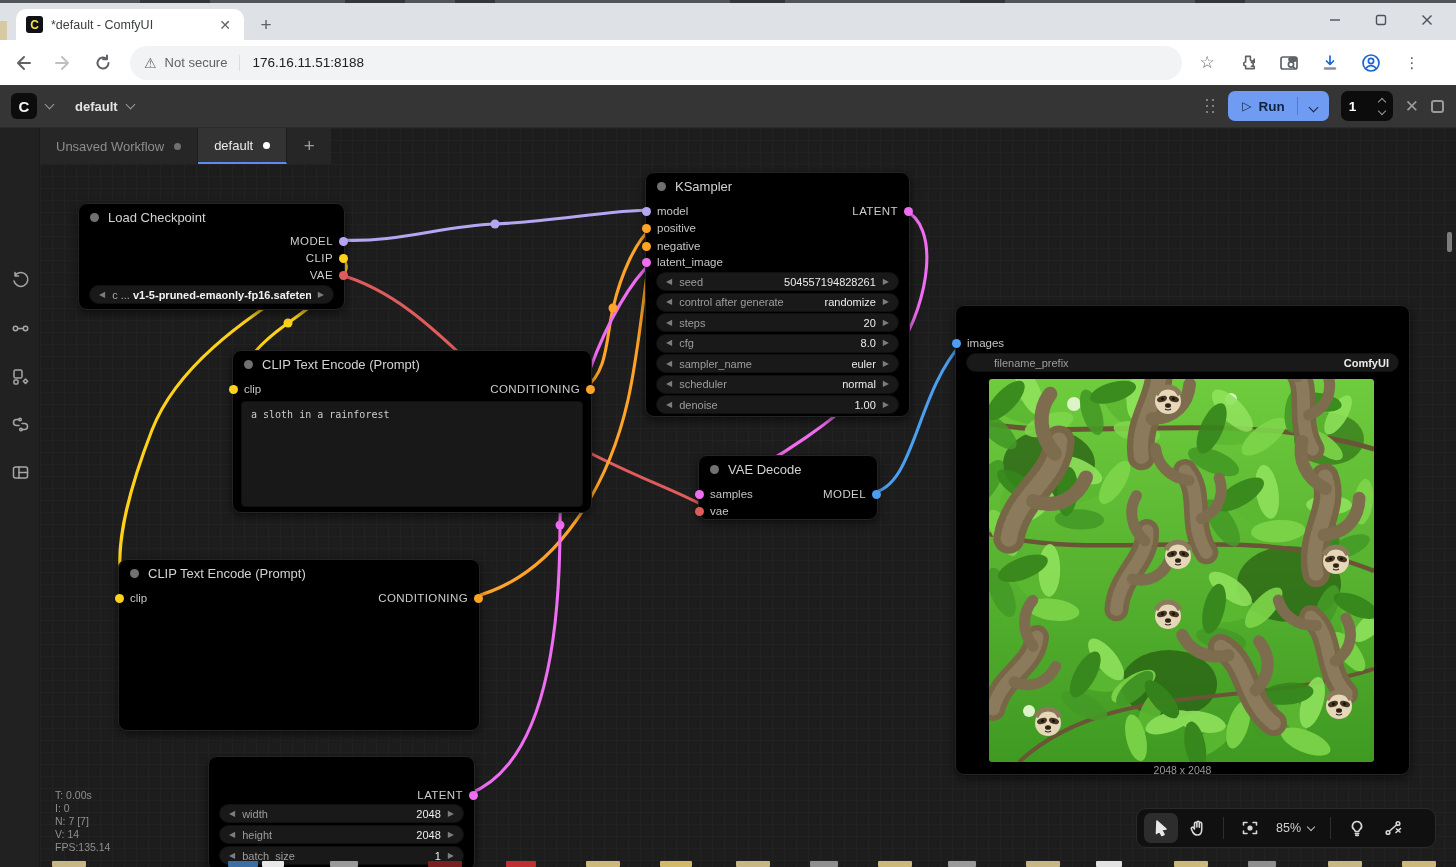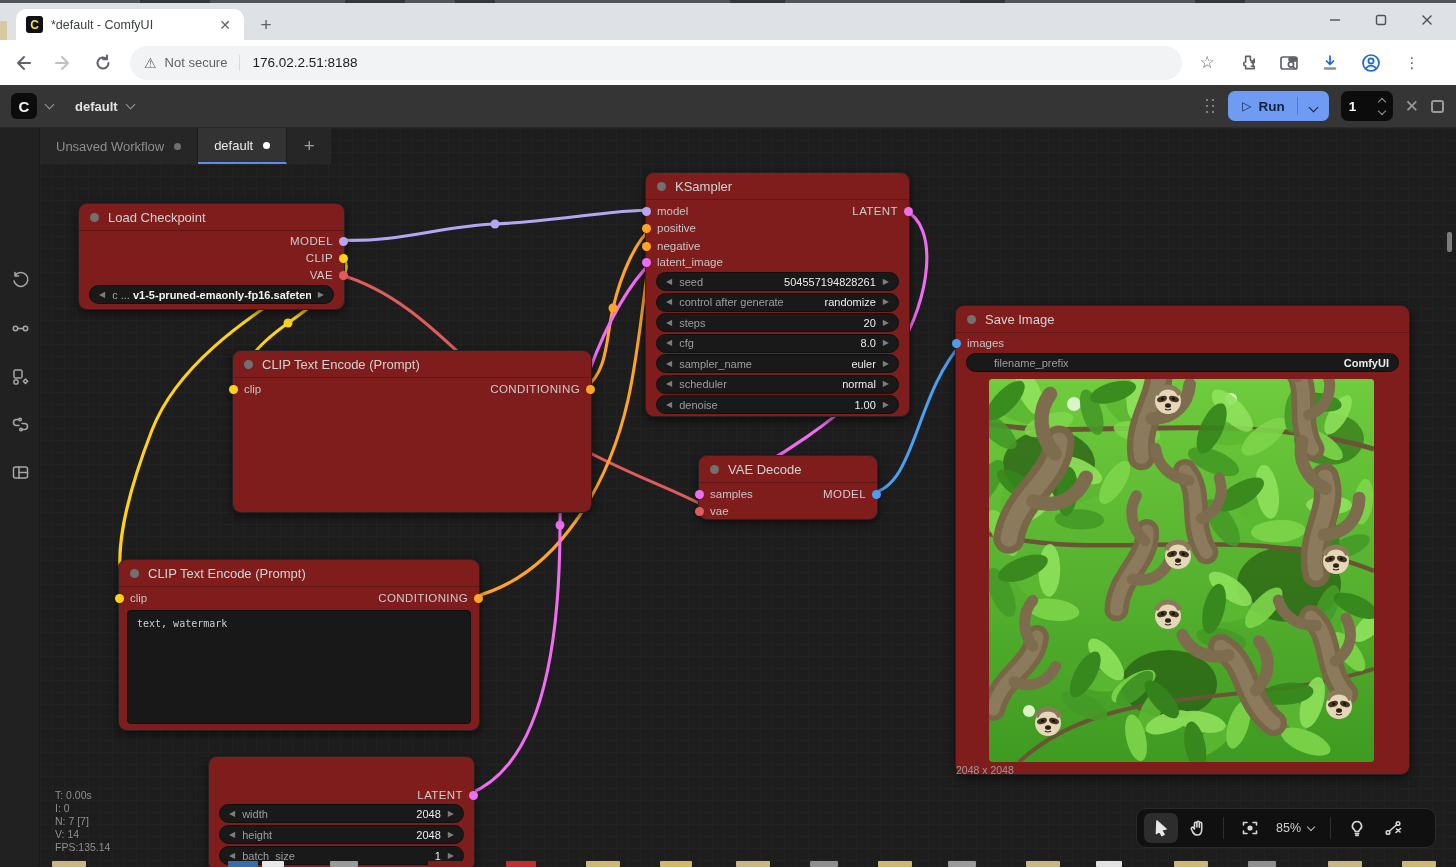--- a/index.html
+++ b/index.html
@@ -90,42 +90,42 @@
   .wftab.inactive .wdot{background:#6f6f6f}
   .wftab.active{color:#ececec;background:#333333;border-bottom:2px solid #5d8cec}
   .wftab.active .wdot{background:#ffffff}
   .wfplus{width:44px;display:flex;align-items:center;justify-content:center;color:#9c9c9c;font-size:19px;background:#262626}
 
   
   .wires{position:absolute;left:0;top:0;width:1456px;height:867px;z-index:5;pointer-events:none}
   .wires path{fill:none;stroke-width:3.1;stroke-linecap:round}
 
   
-  .node{position:absolute;background:#7f1d1d;border:1px solid #242424;border-radius:9px;
+  .node{position:absolute;background:#000000;border:1px solid #242424;border-radius:9px;
     box-shadow:0 3px 10px rgba(0,0,0,.55);z-index:10;color:#c9c9c9}
   .ntitle{height:27px;display:flex;align-items:center;gap:9px;padding:0 11px;
     color:#d2d2d2;font-size:13px;border-bottom:1px solid rgba(0,0,0,.22)}
   .cdot{width:9px;height:9px;border-radius:50%;background:#717171;flex:0 0 auto}
   .slot{position:absolute;display:flex;align-items:center;gap:6px;height:14px;font-size:11.5px;color:#c4c4c4}
   .slot .sdot{width:9px;height:9px;border-radius:50%;flex:0 0 auto}
   .slot.in{left:-4px}
   .slot.out{right:-4px;flex-direction:row-reverse;letter-spacing:.4px;color:#cccccc}
   .widget{position:absolute;left:10px;right:10px;height:19px;background:#191919;border:1px solid #101010;
     border-radius:10px;display:flex;align-items:center;padding:0 9px;gap:7px;font-size:11px;color:#9d9d9d}
   .warr{color:#7d7d7d;font-size:8px;line-height:1;flex:0 0 auto}
   .wlabel{white-space:nowrap}
   .wval{margin-left:auto;color:#ececec;white-space:nowrap}
   .combo-mid{flex:1;text-align:center;white-space:nowrap;overflow:hidden}
   .combo-mid .pfx{color:#a5a5a5}
   .combo-mid .fname{color:#f2f2f2;font-weight:600}
   .prompt{position:absolute;left:8px;right:8px;background:#181818;border:1px solid #101010;border-radius:4px;
     font-family:"DejaVu Sans Mono","Liberation Mono",monospace;font-size:10px;color:#cccccc;padding:7px 9px;
     white-space:pre-wrap}
   .imgwrap{position:absolute;border-radius:3px;overflow:hidden;background:#111}
-  .imgcaption{position:absolute;left:0;right:0;font-size:10.5px;color:#9a9a9a}
+  .imgcaption{position:absolute;left:0;right:0;text-align:center;font-size:10.5px;color:#9a9a9a}
 
   
   .stats{position:absolute;left:55px;top:789px;font-size:10.5px;color:#8f8f8f;line-height:13px;z-index:20}
 
   
   .cvtoolbar{position:absolute;left:1136px;top:808px;width:300px;height:40px;background:#101010;
     border:1px solid #2a2a2a;border-radius:10px;display:flex;align-items:center;padding:0 6px;z-index:40}
   .tbtn{width:34px;height:30px;display:flex;align-items:center;justify-content:center;border-radius:7px;margin:0 1px}
   .tbtn svg{stroke:#d6d6d6;fill:none;stroke-width:1.6;stroke-linecap:round;stroke-linejoin:round}
   .tbtn.selected{background:#2d2d2d}
@@ -199,21 +199,21 @@
       </div>
     <div class="navic">
       <svg width="18" height="18">
           <path d="M14.5 9 a5.5 5.5 0 1 1 -1.6 -3.9 M13 1.5 V5.3 H9.2"></path>
         </svg>
       </div>
     <div class="omnibox">
       <span class="warn-ic">⚠</span>
       <span class="notsecure">Not secure</span>
       <span class="omni-sep"></span>
-      <span class="urltext">176.02.2.51:8188</span>
+      <span class="urltext">176.16.11.51:8188</span>
     </div>
     <div class="rightic">
         <span class="star-ic">☆</span>
       </div>
     <div class="rightic">
       <svg width="19" height="19">
           <path d="M7 3.5 h5 v3 a2 2 0 1 0 4 0 v3.5 h-3 a2 2 0 1 1 0 4 h3 v2.5 h-9 v-3 a2 2 0 1 1 0 -4 v-3.5 h0 z" transform="scale(0.95)"></path>
         </svg>
       </div>
     <div class="rightic">
@@ -439,36 +439,36 @@
       <span>CLIP Text Encode (Prompt)</span>
     </div>
     <div class="slot in" style="top:31px">
       <span class="sdot" style="background:#ffd21a"></span>
       <span>clip</span>
     </div>
     <div class="slot out" style="top:31px">
       <span class="sdot" style="background:#ffa428"></span>
       <span>CONDITIONING</span>
     </div>
+    <div class="prompt" style="top:50px;height:106px">a sloth in a rainforest</div>
   </div>
 
   <div class="node" style="left:118px;top:559px;width:362px;height:172px">
     <div class="ntitle">
       <span class="cdot"></span>
       <span>CLIP Text Encode (Prompt)</span>
     </div>
     <div class="slot in" style="top:31px">
       <span class="sdot" style="background:#ffd21a"></span>
       <span>clip</span>
     </div>
     <div class="slot out" style="top:31px">
       <span class="sdot" style="background:#ffa428"></span>
       <span>CONDITIONING</span>
     </div>
-    <div class="prompt" style="top:50px;height:114px">text, watermark</div>
   </div>
 
   <div class="node" style="left:208px;top:756px;width:267px;height:115px">
     <div class="slot out" style="top:31px">
       <span class="sdot" style="background:#ef6df0"></span>
       <span>LATENT</span>
     </div>
     <div class="widget" style="top:47px">
       <span class="warr">◀</span>
       <span class="wlabel">width</span>
@@ -502,24 +502,20 @@
       <span class="sdot" style="background:#e05c5c"></span>
       <span>vae</span>
     </div>
     <div class="slot out" style="top:31px">
       <span class="sdot" style="background:#4c9ef0"></span>
       <span>MODEL</span>
     </div>
   </div>
 
   <div class="node" style="left:955px;top:305px;width:455px;height:470px">
-    <div class="ntitle">
-      <span class="cdot"></span>
-      <span>Save Image</span>
-    </div>
     <div class="slot in" style="top:30px">
       <span class="sdot" style="background:#4c9ef0"></span>
       <span>images</span>
     </div>
     <div class="widget" style="top:47px">
       <span class="wlabel" style="margin-left:18px">filename_prefix</span>
       <span class="wval" style="font-weight:600">ComfyUI</span>
     </div>
     <div class="imgwrap" style="left:33px;top:73px;width:385px;height:383px">
       <svg width="385" height="383" viewBox="0 0 385 383">

